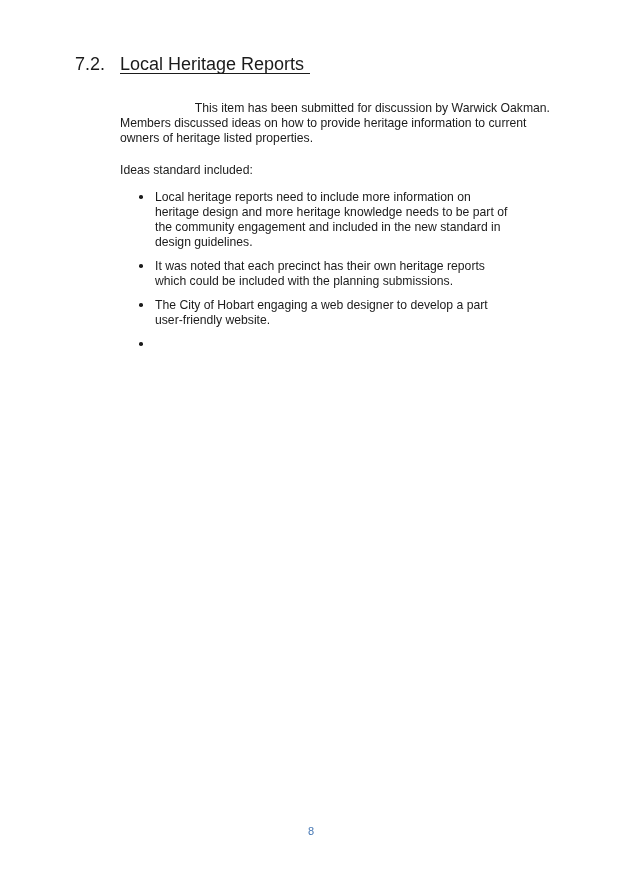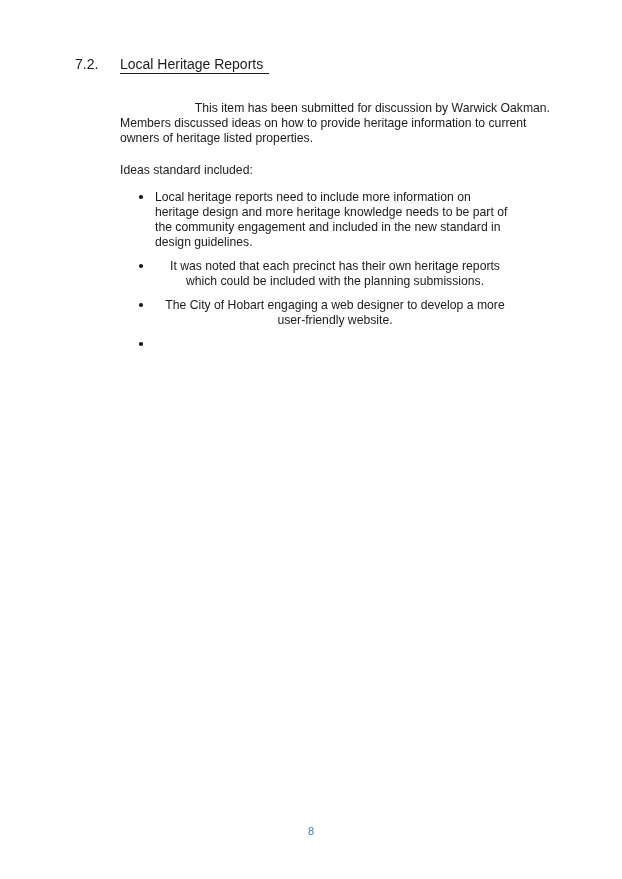--- a/index.html
+++ b/index.html
@@ -12,21 +12,21 @@
     width: 622px;
     height: 879px;
     background: #ffffff;
     overflow: hidden;
     font-family: "Liberation Sans", "DejaVu Sans", sans-serif;
     color: #1b1b1b;
     font-size: 12.2px;
   }
   .heading {
     margin: 57px 1px 0 75px;
-    font-size: 14px;
+    font-size: 18px;
     line-height: 15px;
     white-space: nowrap;
   }
   .section-number {
     display: inline-block;
     width: 45px;
   }
   .section-title {
     display: inline-block;
     border-bottom: 1px solid #1b1b1b;
@@ -46,21 +46,20 @@
     padding: 0;
     width: 395px;
   }
   .bullets li {
     position: relative;
     padding-left: 35px;
     line-height: 15px;
   }
   .bullets li + li {
     margin-top: 9px;
-    text-align: center;
   }
   .dot {
     position: absolute;
     left: 19px;
     top: 5.4px;
     width: 3.6px;
     height: 3.6px;
     border-radius: 50%;
     background: #1b1b1b;
   }
@@ -94,21 +93,21 @@
     <li>
       <span class="dot"></span>
       <span>Local heritage reports need to include more information on heritage design and more heritage knowledge needs to be part of the community engagement and included in the new standard in design guidelines.</span>
     </li>
     <li>
       <span class="dot"></span>
       <span>It was noted that each precinct has their own heritage reports which could be included with the planning submissions.</span>
     </li>
     <li>
       <span class="dot"></span>
-      <span>The City of Hobart engaging a web designer to develop a more user-friendly website.</span>
+      <span>The City of Hobart engaging a web designer to develop a part user-friendly website.</span>
     </li>
     <li>
       <span class="dot"></span>
     </li>
   </ul>
 
   <div class="footer">
     <span>8</span>
   </div>
 

